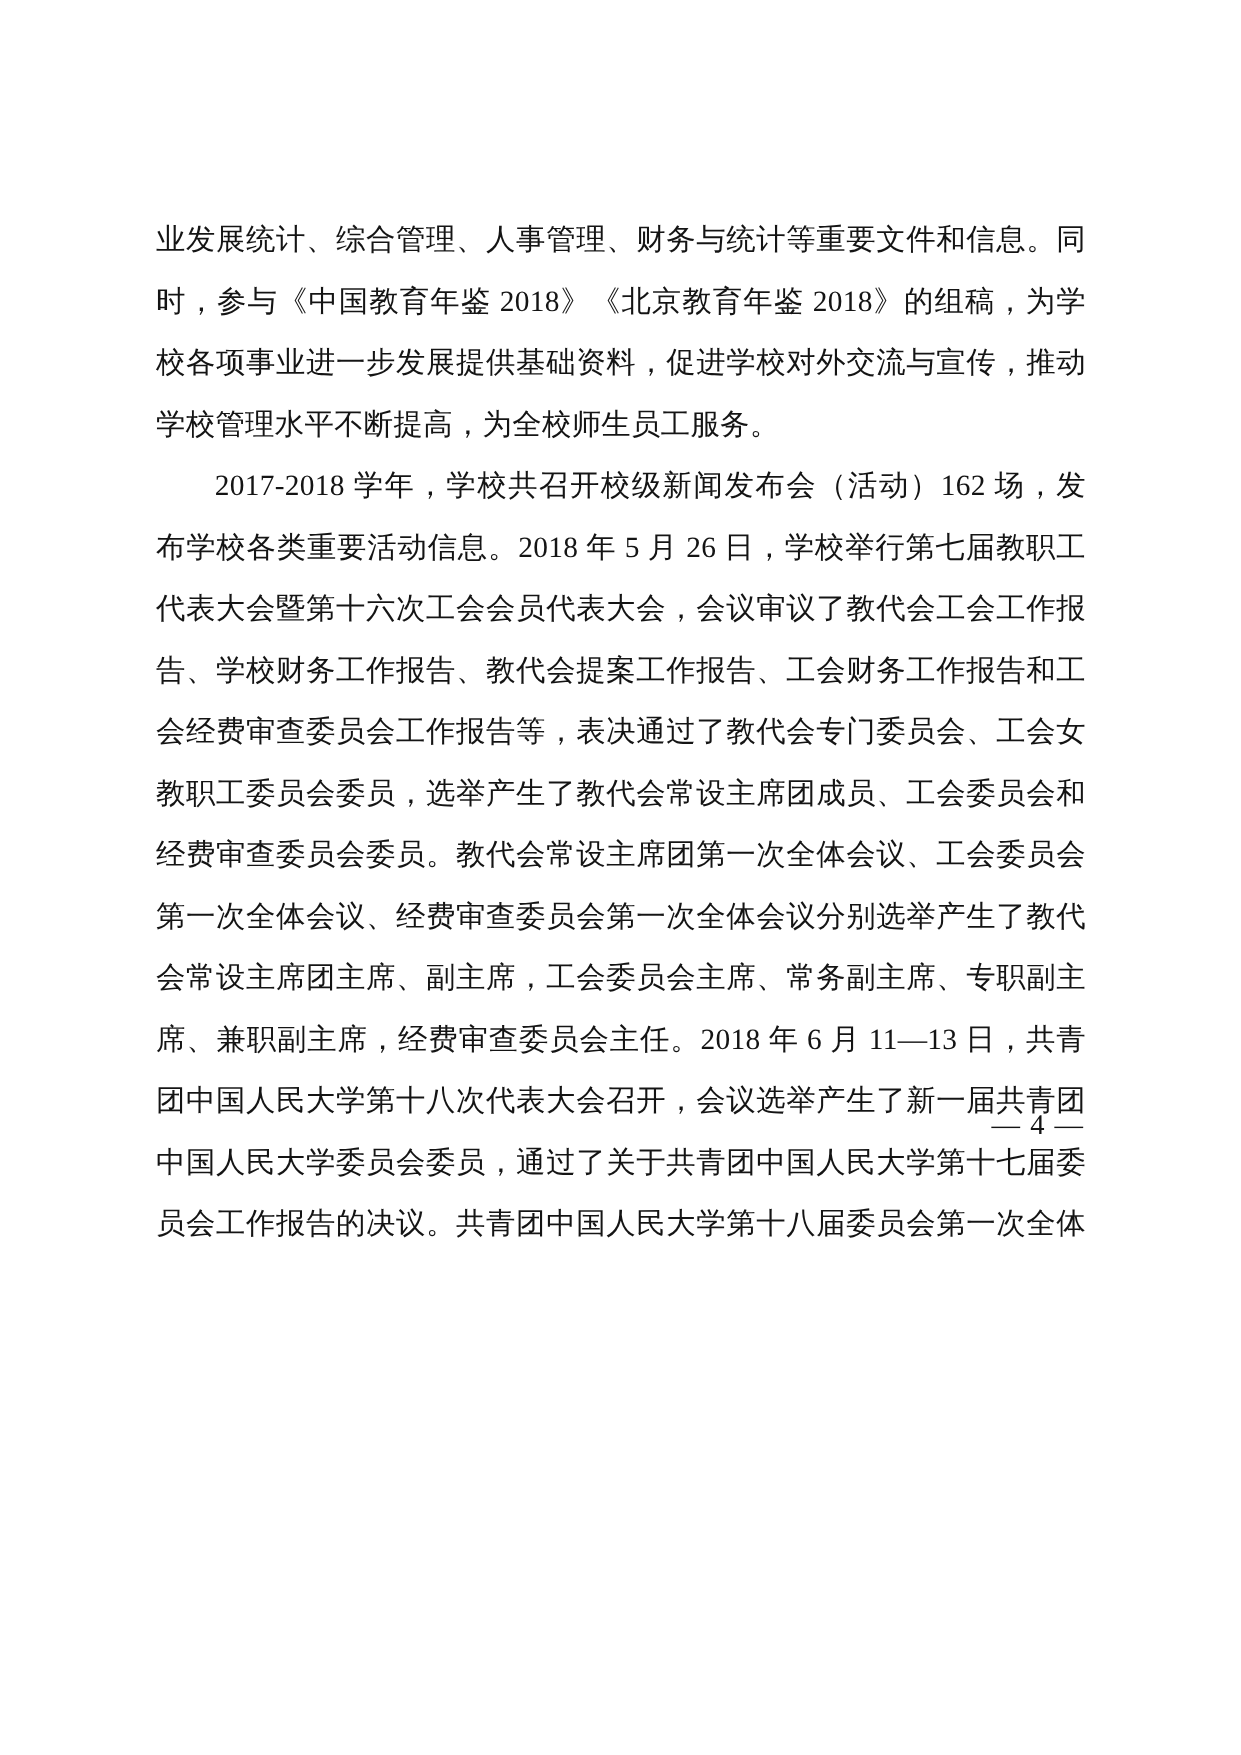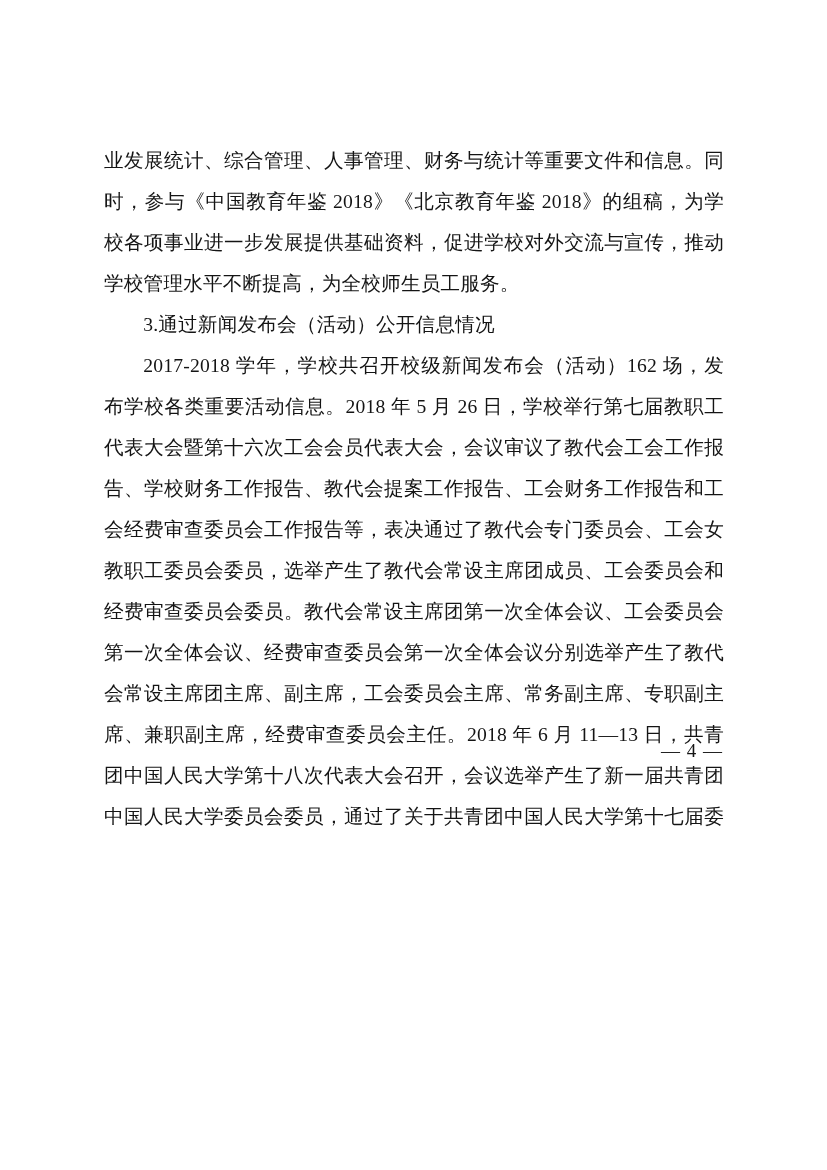--- a/index.html
+++ b/index.html
@@ -43,17 +43,16 @@
     color: #141414;
     letter-spacing: 1px;
   }
 </style>
 </head>
 <body>
 
 <div class="page">
   <div class="content">
     <p class="para">业发展统计、综合管理、人事管理、财务与统计等重要文件和信息。同时，参与《中国教育年鉴 2018》《北京教育年鉴 2018》的组稿，为学校各项事业进一步发展提供基础资料，促进学校对外交流与宣传，推动学校管理水平不断提高，为全校师生员工服务。</p>
-    <p class="para indent">3.通过新闻发布会（活动）公开信息情况</p>
     <p class="para indent">2017-2018 学年，学校共召开校级新闻发布会（活动）162 场，发布学校各类重要活动信息。2018 年 5 月 26 日，学校举行第七届教职工代表大会暨第十六次工会会员代表大会，会议审议了教代会工会工作报告、学校财务工作报告、教代会提案工作报告、工会财务工作报告和工会经费审查委员会工作报告等，表决通过了教代会专门委员会、工会女教职工委员会委员，选举产生了教代会常设主席团成员、工会委员会和经费审查委员会委员。教代会常设主席团第一次全体会议、工会委员会第一次全体会议、经费审查委员会第一次全体会议分别选举产生了教代会常设主席团主席、副主席，工会委员会主席、常务副主席、专职副主席、兼职副主席，经费审查委员会主任。2018 年 6 月 11—13 日，共青团中国人民大学第十八次代表大会召开，会议选举产生了新一届共青团中国人民大学委员会委员，通过了关于共青团中国人民大学第十七届委员会工作报告的决议。共青团中国人民大学第十八届委员会第一次全体会议，选举产生第十八届团委常务委员、书记、副书记。2018 年 6 月 23 日，学校举办“中国宏观经济论坛（2018 年中期）”报告会，会上发布《结构性去杠杆下的中国宏观经济》报告。2017 年 9 月 29 日，学校与中国劳动关系学院签署全面合作框架协议；2017 年 10 月 11 日，学校与中央社会主义学院签署战略合作协议；2017 年 10 月 25 日, 学校与中国中医科学院签署战略合作框架协议; 2017 年 11 月 1 日，学校与中共福建省委组织部签署人才战略合作协议； 2017 年 11 月 9 日,学校和中国农业银行股份有限公司签署全面战略合作协议;</p>
   </div>
   <div class="page-number">— 4 —</div>
 </div>
 
 </body></html>

